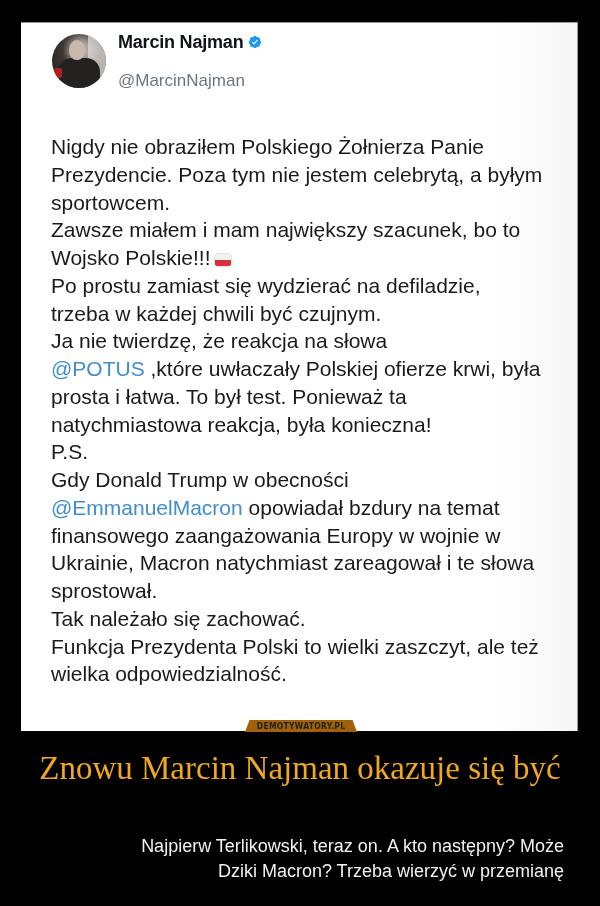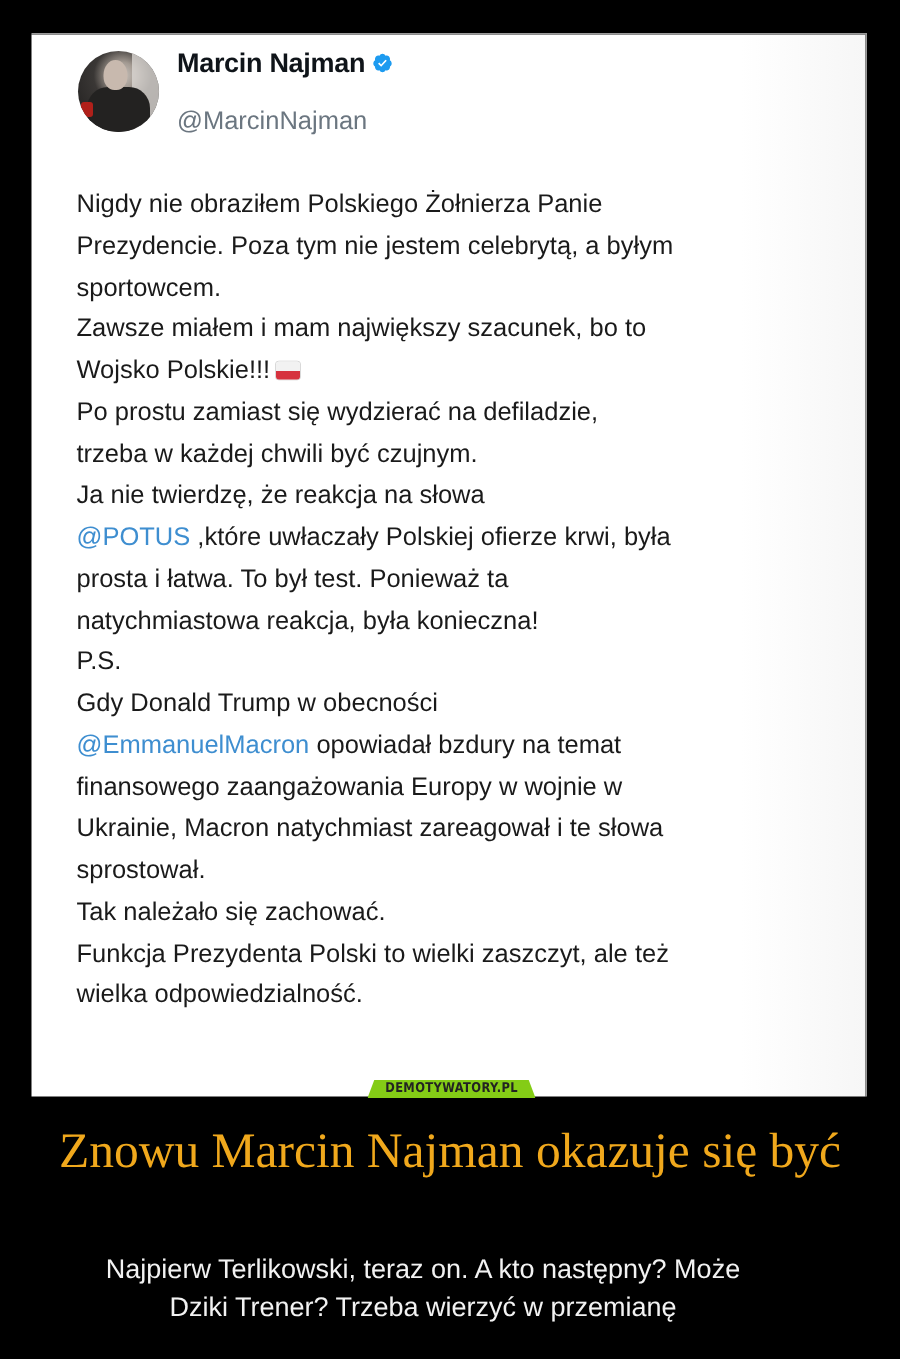--- a/index.html
+++ b/index.html
@@ -100,23 +100,23 @@
     display: inline-block;
   }
   .handle {
     font-size: 17px;
     color: #6b7680;
     margin-top: 18px;
   }
   .tweet-body {
     position: absolute;
     left: 30px;
-    top: 99px;
+    top: 110px;
     width: 520px;
-    font-size: 17px;
+    font-size: 21px;
     line-height: 27.75px;
     color: #1a1a1a;
     white-space: pre-wrap;
   }
   .tweet-body .line {
     display: block;
     white-space: nowrap;
   }
   .mention {
     color: #3e8ed0;
@@ -130,21 +130,21 @@
     border-radius: 2px;
     background: linear-gradient(180deg, #f2f2f2 0%, #f2f2f2 50%, #d6323e 50%, #d6323e 100%);
     box-shadow: 0 0 0 0.5px #cccccc;
   }
   .watermark-tab {
     position: absolute;
     left: 245px;
     top: 720px;
     width: 112px;
     height: 12px;
-    background: #84cc16;
+    background: #a16207;
     clip-path: polygon(0 100%, 4% 0, 96% 0, 100% 100%);
     display: flex;
     align-items: center;
     justify-content: center;
   }
   .watermark-text {
     font-family: "DejaVu Sans", sans-serif;
     font-weight: bold;
     font-size: 9px;
     letter-spacing: 0.3px;
@@ -161,21 +161,21 @@
     font-family: "Liberation Serif", serif;
     font-size: 33px;
     line-height: 38px;
     color: #f0a81c;
   }
   .subtitle {
     position: absolute;
     left: 0;
     top: 834px;
     width: 564px;
-    text-align: center;
+    text-align: right;
     font-family: "Liberation Sans", sans-serif;
     font-size: 18px;
     line-height: 25px;
     color: #f2f2f2;
   }
 </style>
 </head>
 <body>
 
 <div class="poster-frame">
@@ -204,14 +204,14 @@
 <div class="watermark-tab">
   <span class="watermark-text">DEMOTYWATORY.PL</span>
 </div>
 
 <div class="title">
   <div>Znowu Marcin Najman okazuje się być</div>
 </div>
 
 <div class="subtitle">
   <div>Najpierw Terlikowski, teraz on. A kto następny? Może</div>
-  <div>Dziki Trener? Trzeba wierzyć w przemianę</div>
+  <div>Dziki Macron? Trzeba wierzyć w przemianę</div>
 </div>
 
 </body></html>

